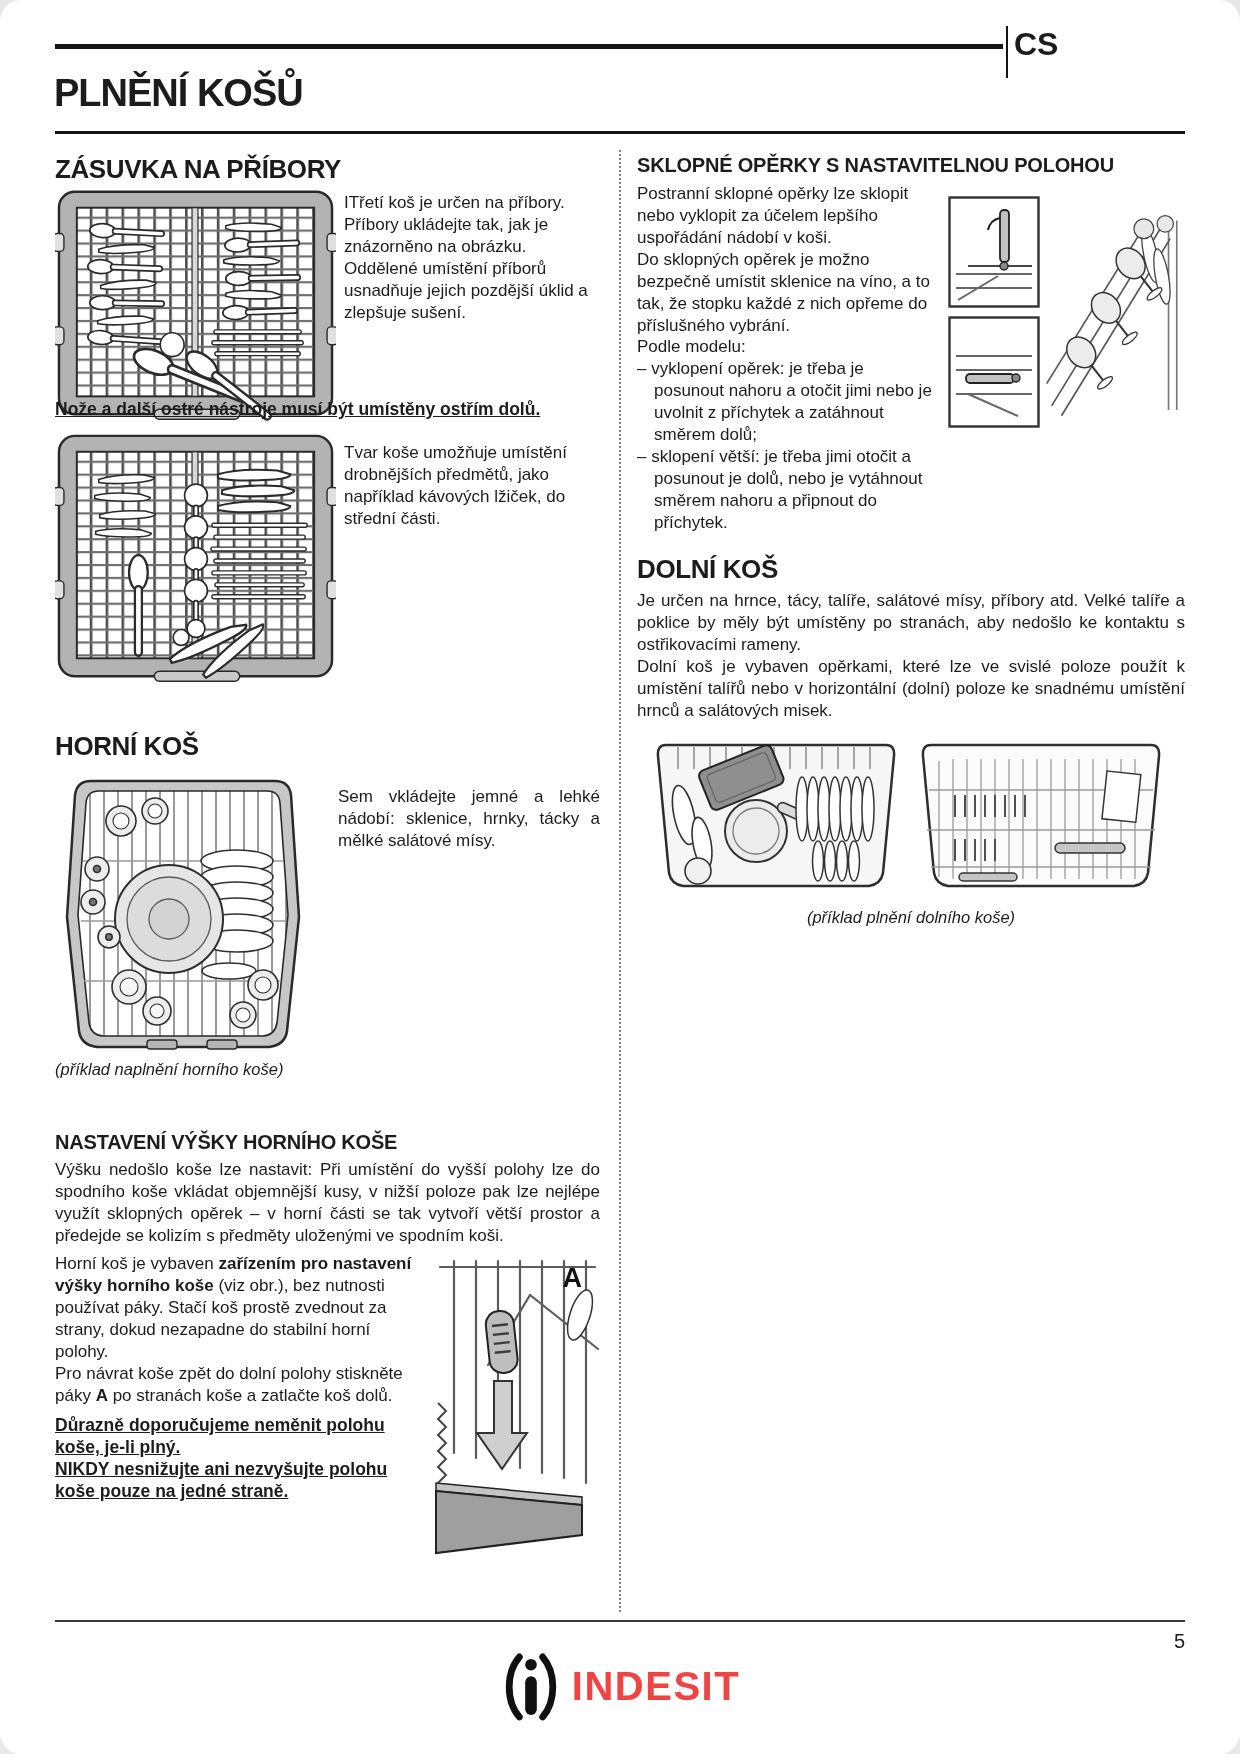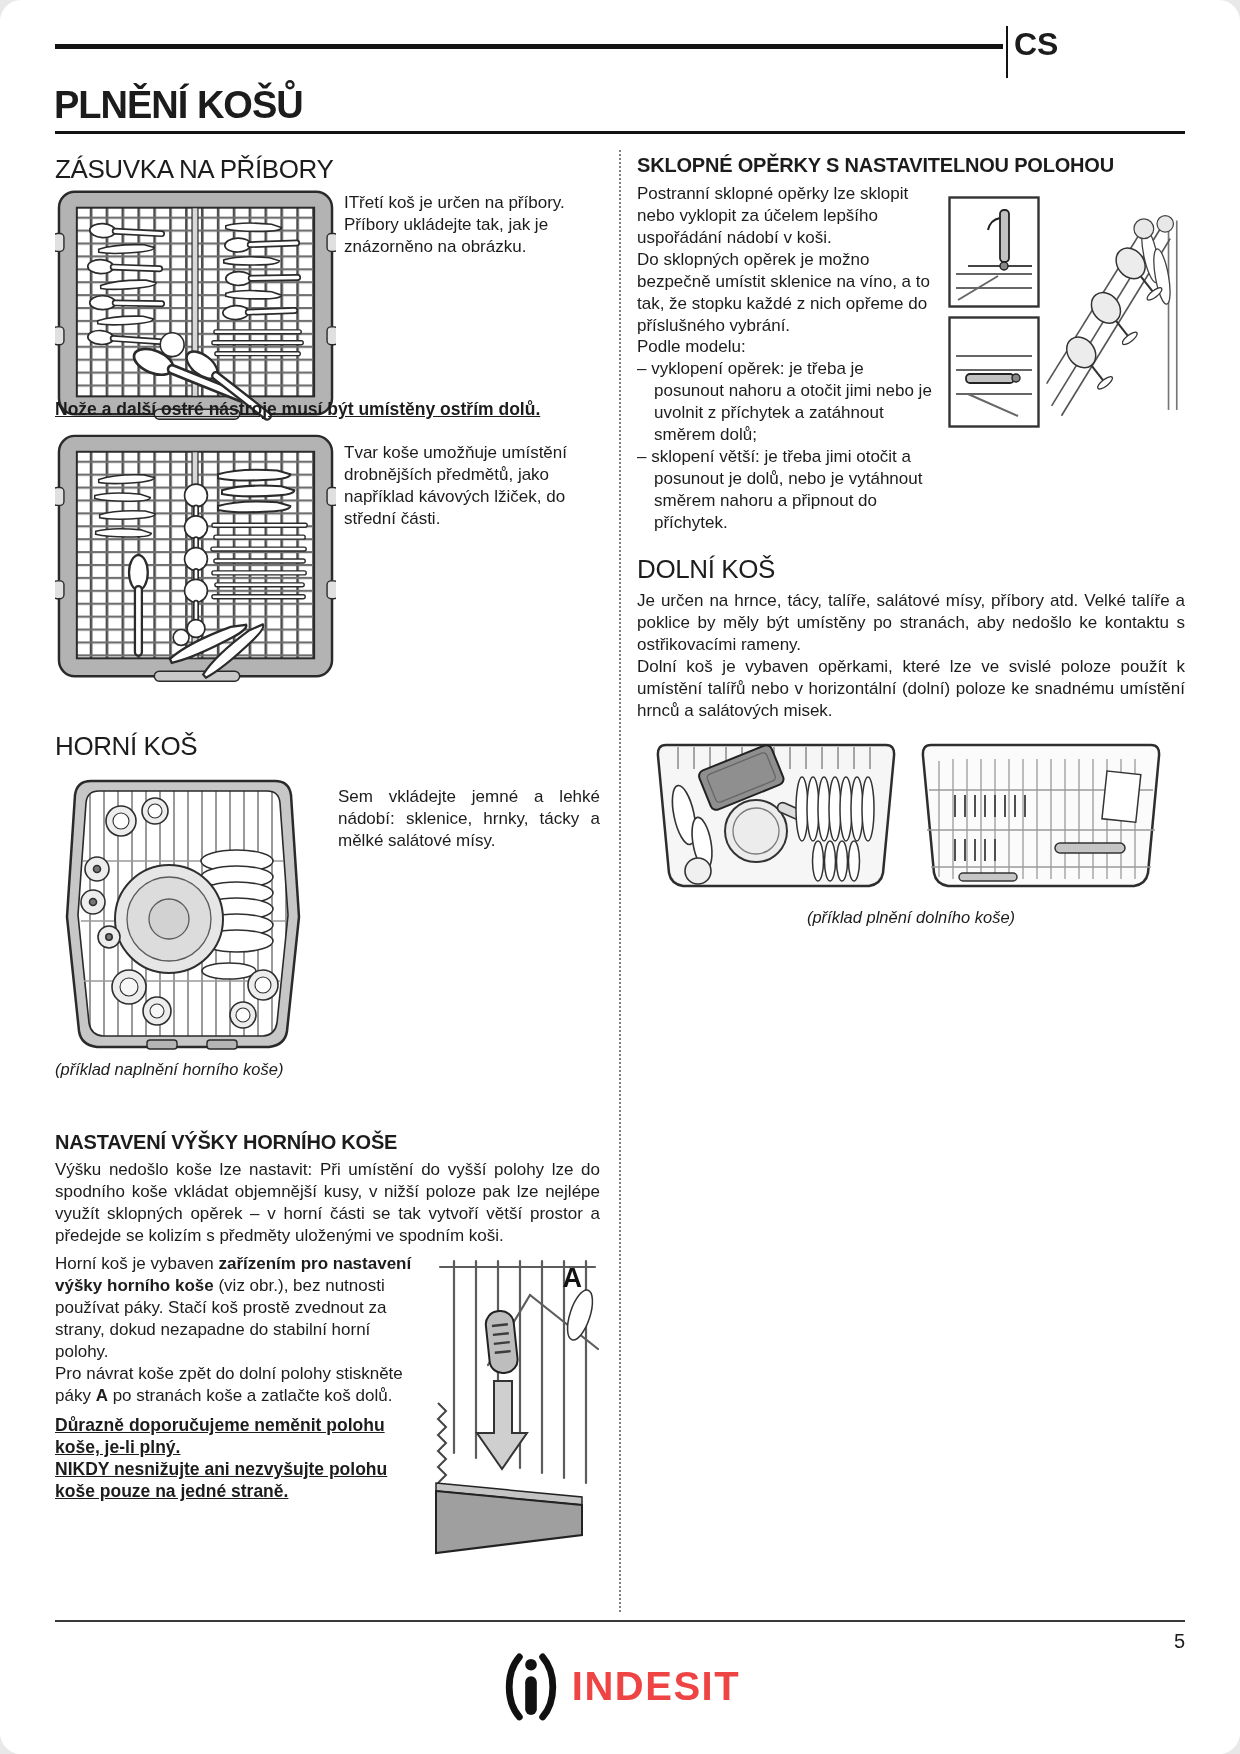--- a/index.html
+++ b/index.html
@@ -2,21 +2,21 @@
 <html><head>
 <meta charset="utf-8">
 <style>
   html,body{margin:0;padding:0;background:#e8e8e8;}
   .page{position:relative;width:1240px;height:1754px;background:#ffffff;margin:0 auto;
         font-family:"Liberation Sans","DejaVu Sans",sans-serif;color:#1c1c1c;overflow:hidden;border-radius:21px;}
   .abs{position:absolute;}
   .rule{background:#131313;}
   .cs{font-size:32px;font-weight:700;letter-spacing:0;}
   .page-title{font-size:38px;font-weight:700;letter-spacing:-1px;}
-  h2.sec{font-size:26px;font-weight:400;margin:0;letter-spacing:-0.4px;}
+  h2.sec{font-size:26px;font-weight:700;margin:0;letter-spacing:-0.4px;}
   h3.sub{font-size:20px;font-weight:700;margin:0;letter-spacing:-0.2px;}
   .body{font-size:17px;line-height:1.29;}
   .body p{margin:0;}
   .gap{margin-top:22px;}
   .just{text-align:justify;}
   .warn{font-size:17.5px;font-weight:700;line-height:1.25;text-decoration:underline;}
   .cap{font-size:16.5px;font-style:italic;}
   .divider{border-left:2.5px dotted #7f7f7f;width:0;}
   .bullet{padding-left:17px;text-indent:-17px;}
   .wrapfig{float:right;margin:0 0 4px 10px;}
@@ -49,21 +49,21 @@
       <path d="M-26,-1 Q-10,-6 20,-4 L30,-1 Q30,2 18,3 Q-12,5 -26,2 Z"></path>
     </g>
   </defs>
 </svg>
 
 <div class="page">
 
   <div class="abs rule" style="left:55px;top:44px;width:948px;height:5px;"></div>
   <div class="abs rule" style="left:1006px;top:26px;width:2px;height:52px;"></div>
   <div class="abs cs" style="left:1014px;top:26px;">CS</div>
-  <div class="abs page-title" style="left:54px;top:84px;">PLNĚNÍ KOŠŮ</div>
+  <div class="abs page-title" style="left:54px;top:72px;">PLNĚNÍ KOŠŮ</div>
   <div class="abs rule" style="left:55px;top:131px;width:1130px;height:2.5px;"></div>
 
   <div class="abs divider" style="left:619px;top:150px;height:1462px;"></div>
 
   <h2 class="abs sec" style="left:55px;top:154px;">ZÁSUVKA NA PŘÍBORY</h2>
 
   <svg class="abs" style="left:55px;top:187px;" width="281" height="240" viewBox="0 0 283 240">
     <rect x="4" y="4" width="275" height="224" rx="16" fill="#b3b3b3" stroke="#2a2a2a" stroke-width="2.5"></rect>
     <rect x="22" y="20" width="239" height="190" fill="url(#wgrid)" stroke="#2a2a2a" stroke-width="2"></rect>
     <rect x="138" y="20" width="6" height="190" fill="#d8d8d8" stroke="#2a2a2a" stroke-width="1.2"></rect>
@@ -90,20 +90,21 @@
       <rect x="158" y="154" width="92" height="4" rx="2"></rect>
       <rect x="161" y="165" width="86" height="4" rx="2"></rect>
     </g>
     <use href="#u-spoon" transform="translate(126,186) rotate(22) scale(1.6)"></use>
     <use href="#u-spoon" transform="translate(168,194) rotate(38) scale(1.4)"></use>
     <circle cx="118" cy="158" r="12" fill="#ffffff" stroke="#2b2b2b" stroke-width="1.6"></circle>
   </svg>
 
   <div class="abs body" style="left:344px;top:192px;width:268px;">
     <p>ITřetí koš je určen na příbory. Příbory ukládejte tak, jak je znázorněno na obrázku.</p>
+    <p class="gap">Oddělené umístění příborů usnadňuje jejich pozdější úklid a zlepšuje sušení.</p>
   </div>
 
   <div class="abs warn" style="left:55px;top:399px;width:545px;">Nože a další ostré nástroje musí být umístěny ostřím dolů.</div>
 
   <svg class="abs" style="left:55px;top:431px;" width="281" height="258" viewBox="0 0 283 258">
     <rect x="4" y="4" width="275" height="242" rx="16" fill="#b3b3b3" stroke="#2a2a2a" stroke-width="2.5"></rect>
     <rect x="22" y="20" width="239" height="208" fill="url(#wgrid)" stroke="#2a2a2a" stroke-width="2"></rect>
     <rect x="138" y="20" width="6" height="208" fill="#d8d8d8" stroke="#2a2a2a" stroke-width="1.2"></rect>
     <rect x="-2" y="56" width="11" height="18" rx="4" fill="#e0e0e0" stroke="#2a2a2a" stroke-width="1.4"></rect>
     <rect x="-2" y="150" width="11" height="18" rx="4" fill="#e0e0e0" stroke="#2a2a2a" stroke-width="1.4"></rect>

